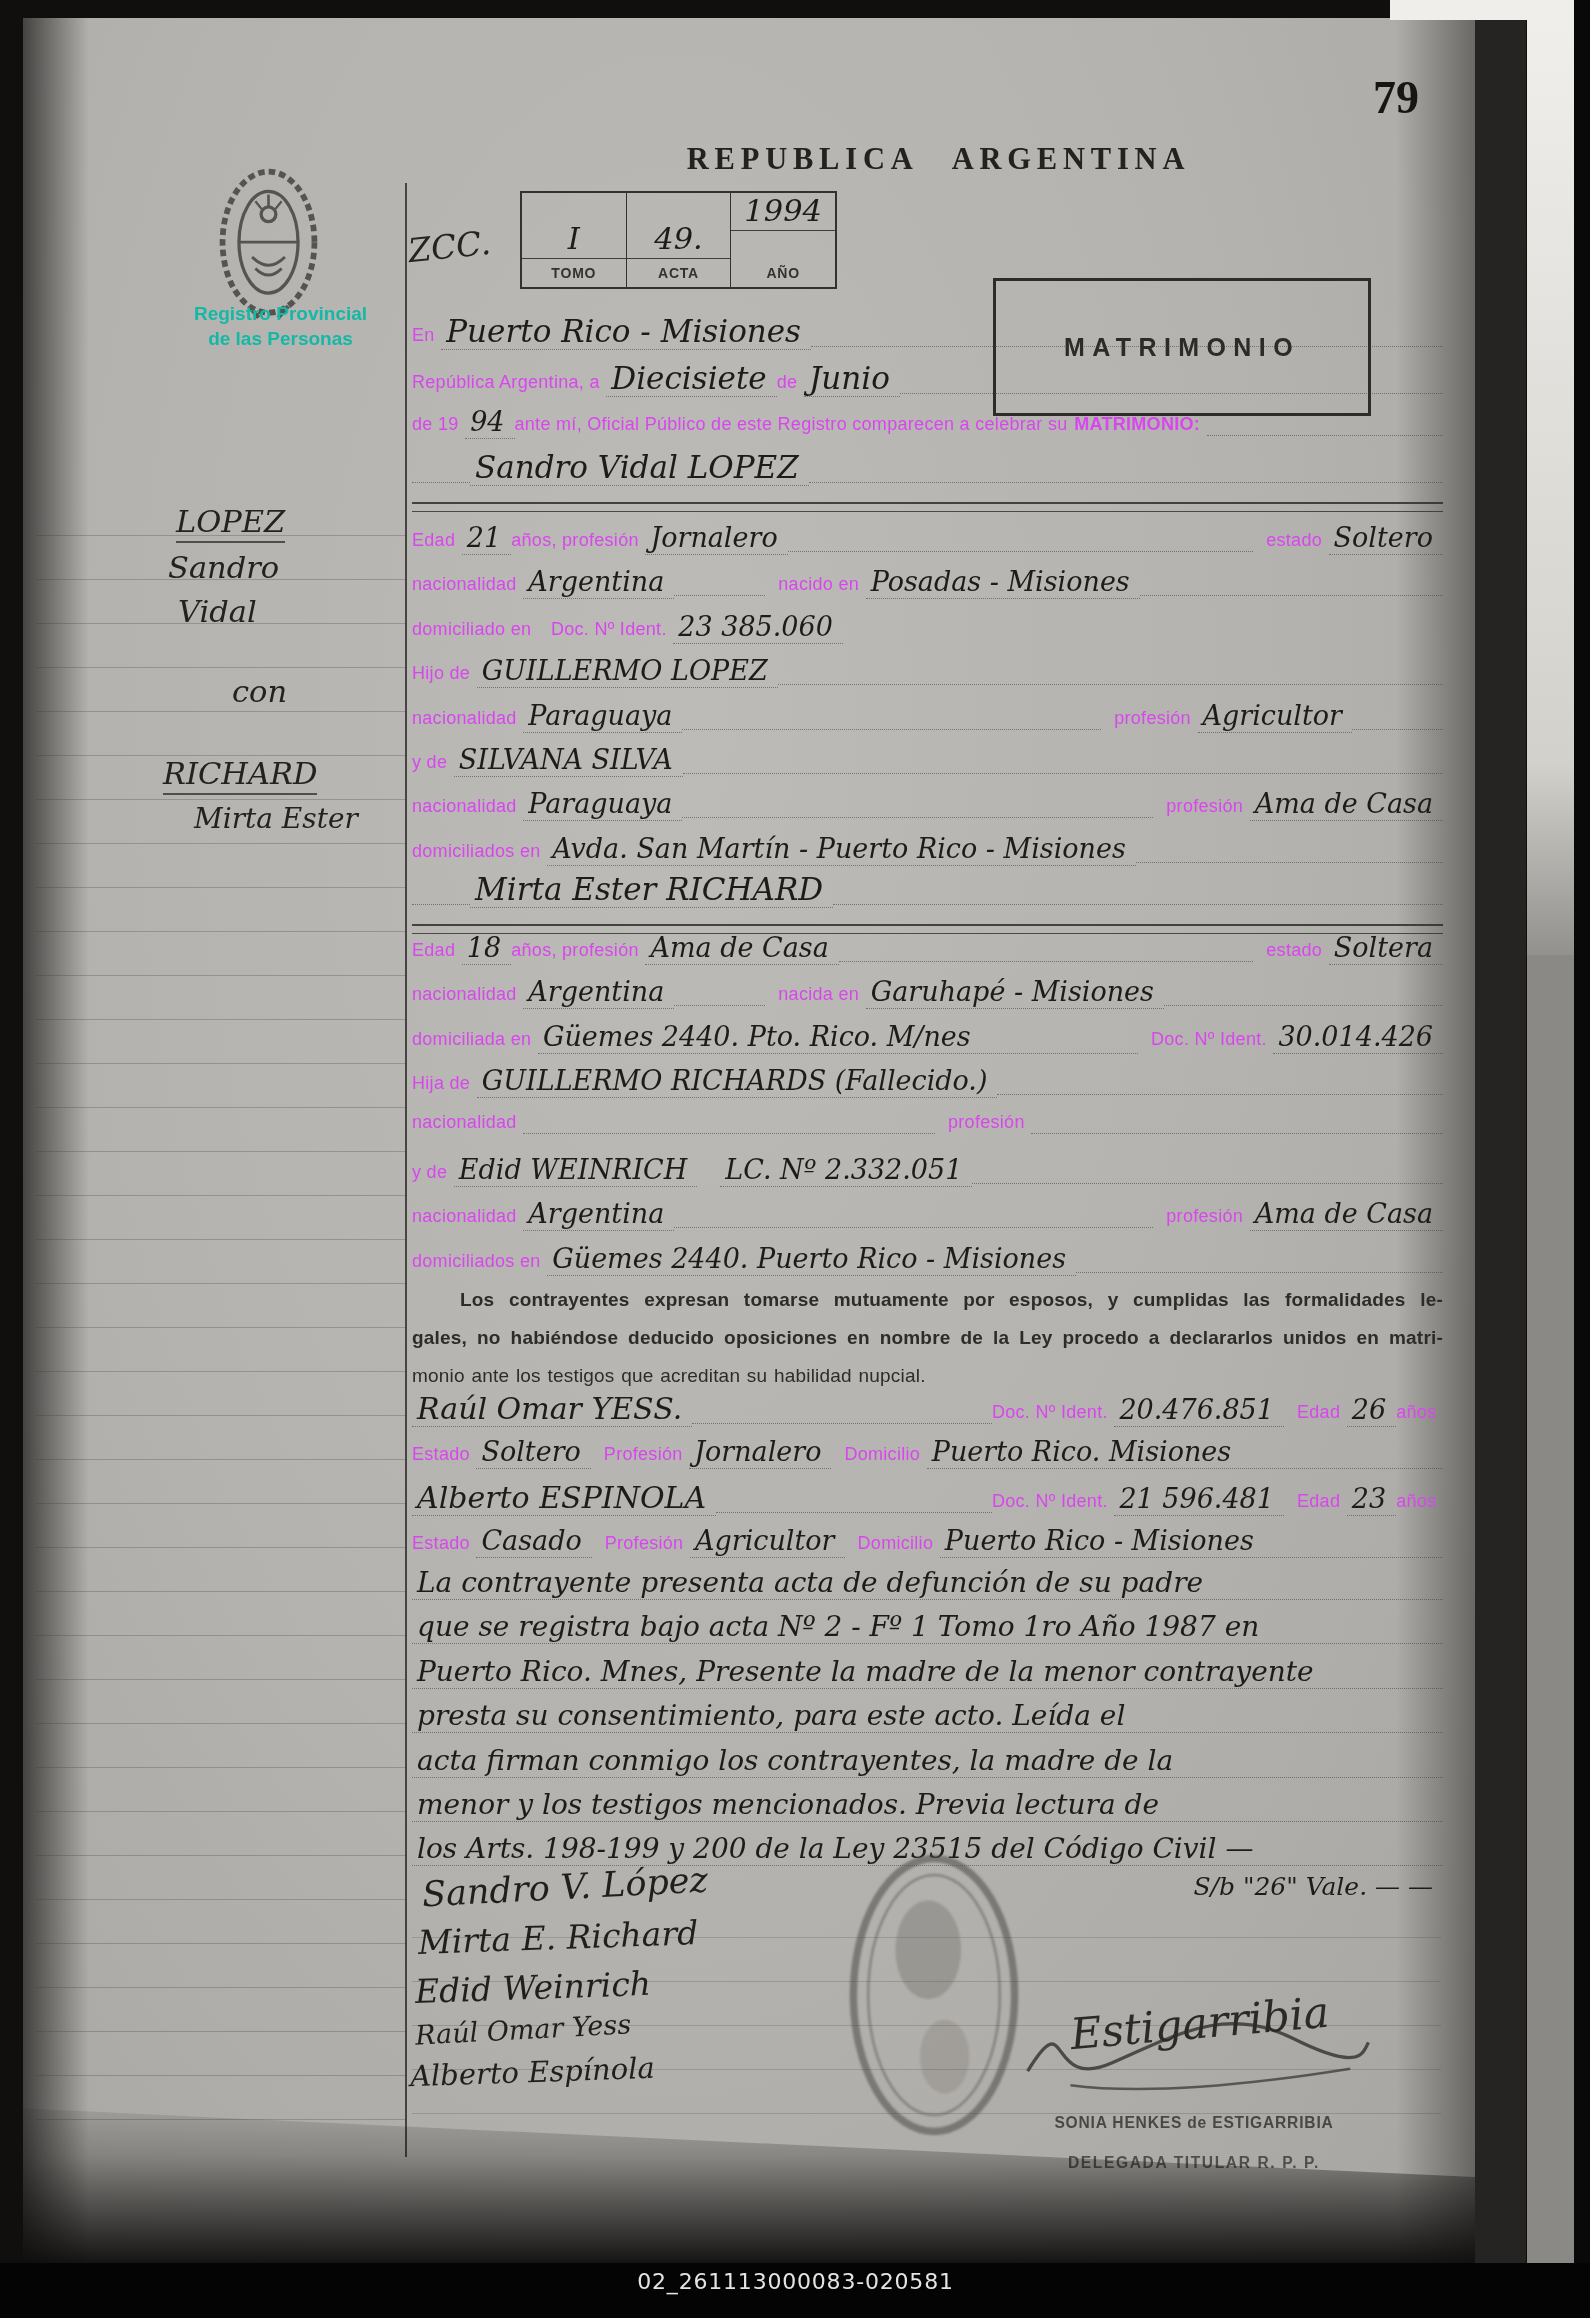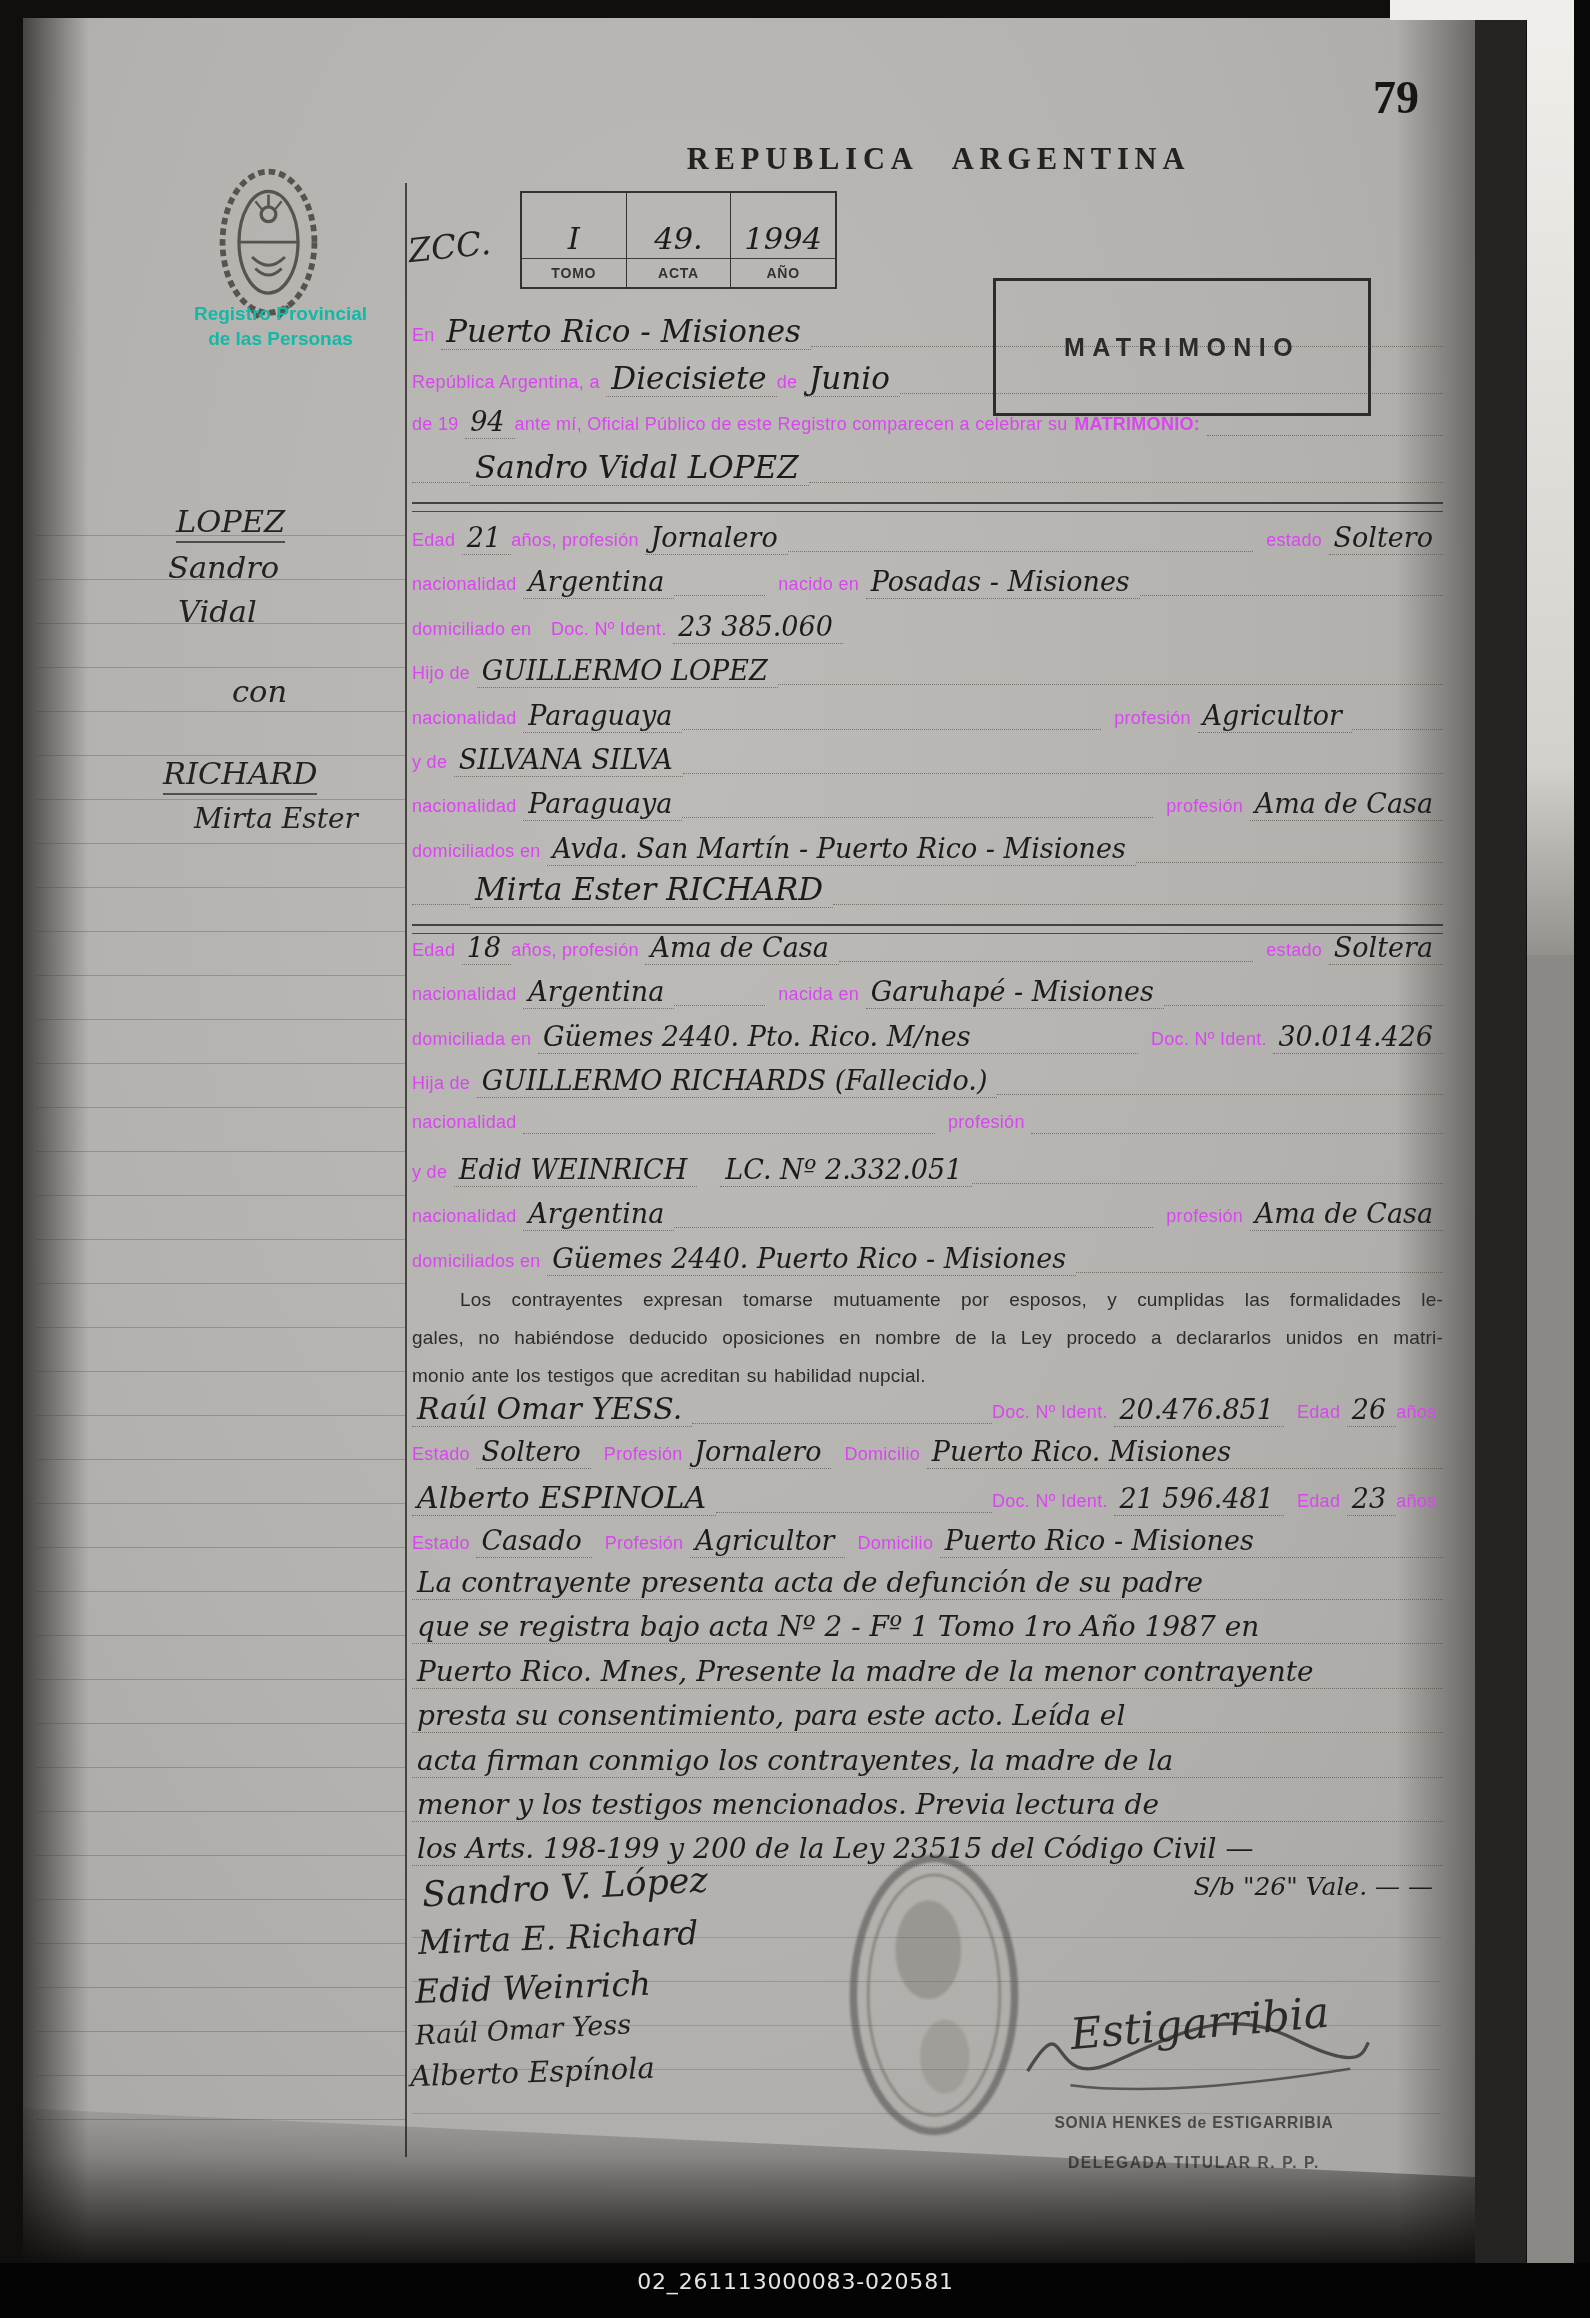--- a/index.html
+++ b/index.html
@@ -42,21 +42,21 @@
         font-family:"Liberation Serif",serif;font-weight:bold;font-size:30.5px;
         letter-spacing:5.8px;word-spacing:23px;color:#232220;}
   .letterhead{position:absolute;left:165px;top:301px;width:231px;text-align:center;
         font-size:19px;font-weight:bold;line-height:25px;color:#14b8a6;}
   .coat{position:absolute;left:216px;top:165px;opacity:.85;}
   .znote{position:absolute;left:408px;top:227px;font-family:"DejaVu Serif",serif;
         font-style:italic;font-size:33px;color:#252422;transform:rotate(-6deg);}
   .idxbox{position:absolute;left:520px;top:191px;width:313px;height:94px;
         border:2.5px solid #34322f;display:flex;}
   .idxcol{flex:1;display:flex;flex-direction:column;border-right:1.6px solid #34322f;}
-  .idxcol:last-child{border-right:none;}
+  .idxcol:last-child{border-right:none;gap:28px;}
   .idxval{flex:1;display:flex;align-items:flex-end;justify-content:center;
         font-family:"DejaVu Serif",serif;font-style:italic;font-size:30.5px;color:#1d1c1a;
         border-bottom:1.6px solid #403e3b;padding-bottom:1.6px;}
   .idxlab{height:28px;display:flex;align-items:center;justify-content:center;
         font-size:14px;font-weight:bold;color:#333230;letter-spacing:0.8px;}
   .matbox{position:absolute;left:993px;top:278px;width:372px;height:132px;
         border:3.3px solid #2d2c2a;display:flex;align-items:center;justify-content:center;
         font-size:25px;font-weight:bold;letter-spacing:7.4px;color:#2c2b29;}
 
   
@@ -71,21 +71,21 @@
   .hw.flex{flex:1 1 auto;}
   .fill{flex:1 1 auto;border-bottom:1.6px dotted rgba(62,59,55,.55);height:0;margin-bottom:3.3px;}
   .fill.min{flex:0 0 91px;}
   .fill.pre{flex:0 0 58px;}
   .dbl{position:absolute;left:412px;width:1031px;height:6.6px;
        border-top:2.5px solid rgba(48,46,43,.85);border-bottom:1.6px solid rgba(48,46,43,.8);}
 
   
   .decl{position:absolute;left:412px;top:1281px;width:1031px;font-size:19px;
         color:#2d2c2a;line-height:38px;letter-spacing:0.2px;word-spacing:1.2px;}
-  .decl .j{text-align:justify;text-align-last:justify;}
+  .decl .j{text-align:justify;text-align-last:justify;font-weight:bold;}
   .decl .first{text-indent:48px;}
 
   
   .mnote{position:absolute;font-family:"DejaVu Serif",serif;font-style:italic;
          font-size:30.5px;color:#232220;}
   .mnote.u{border-bottom:2.5px solid rgba(45,43,40,.75);padding-bottom:1.6px;}
 
   
   .ann .hw{font-size:28px;}
 

